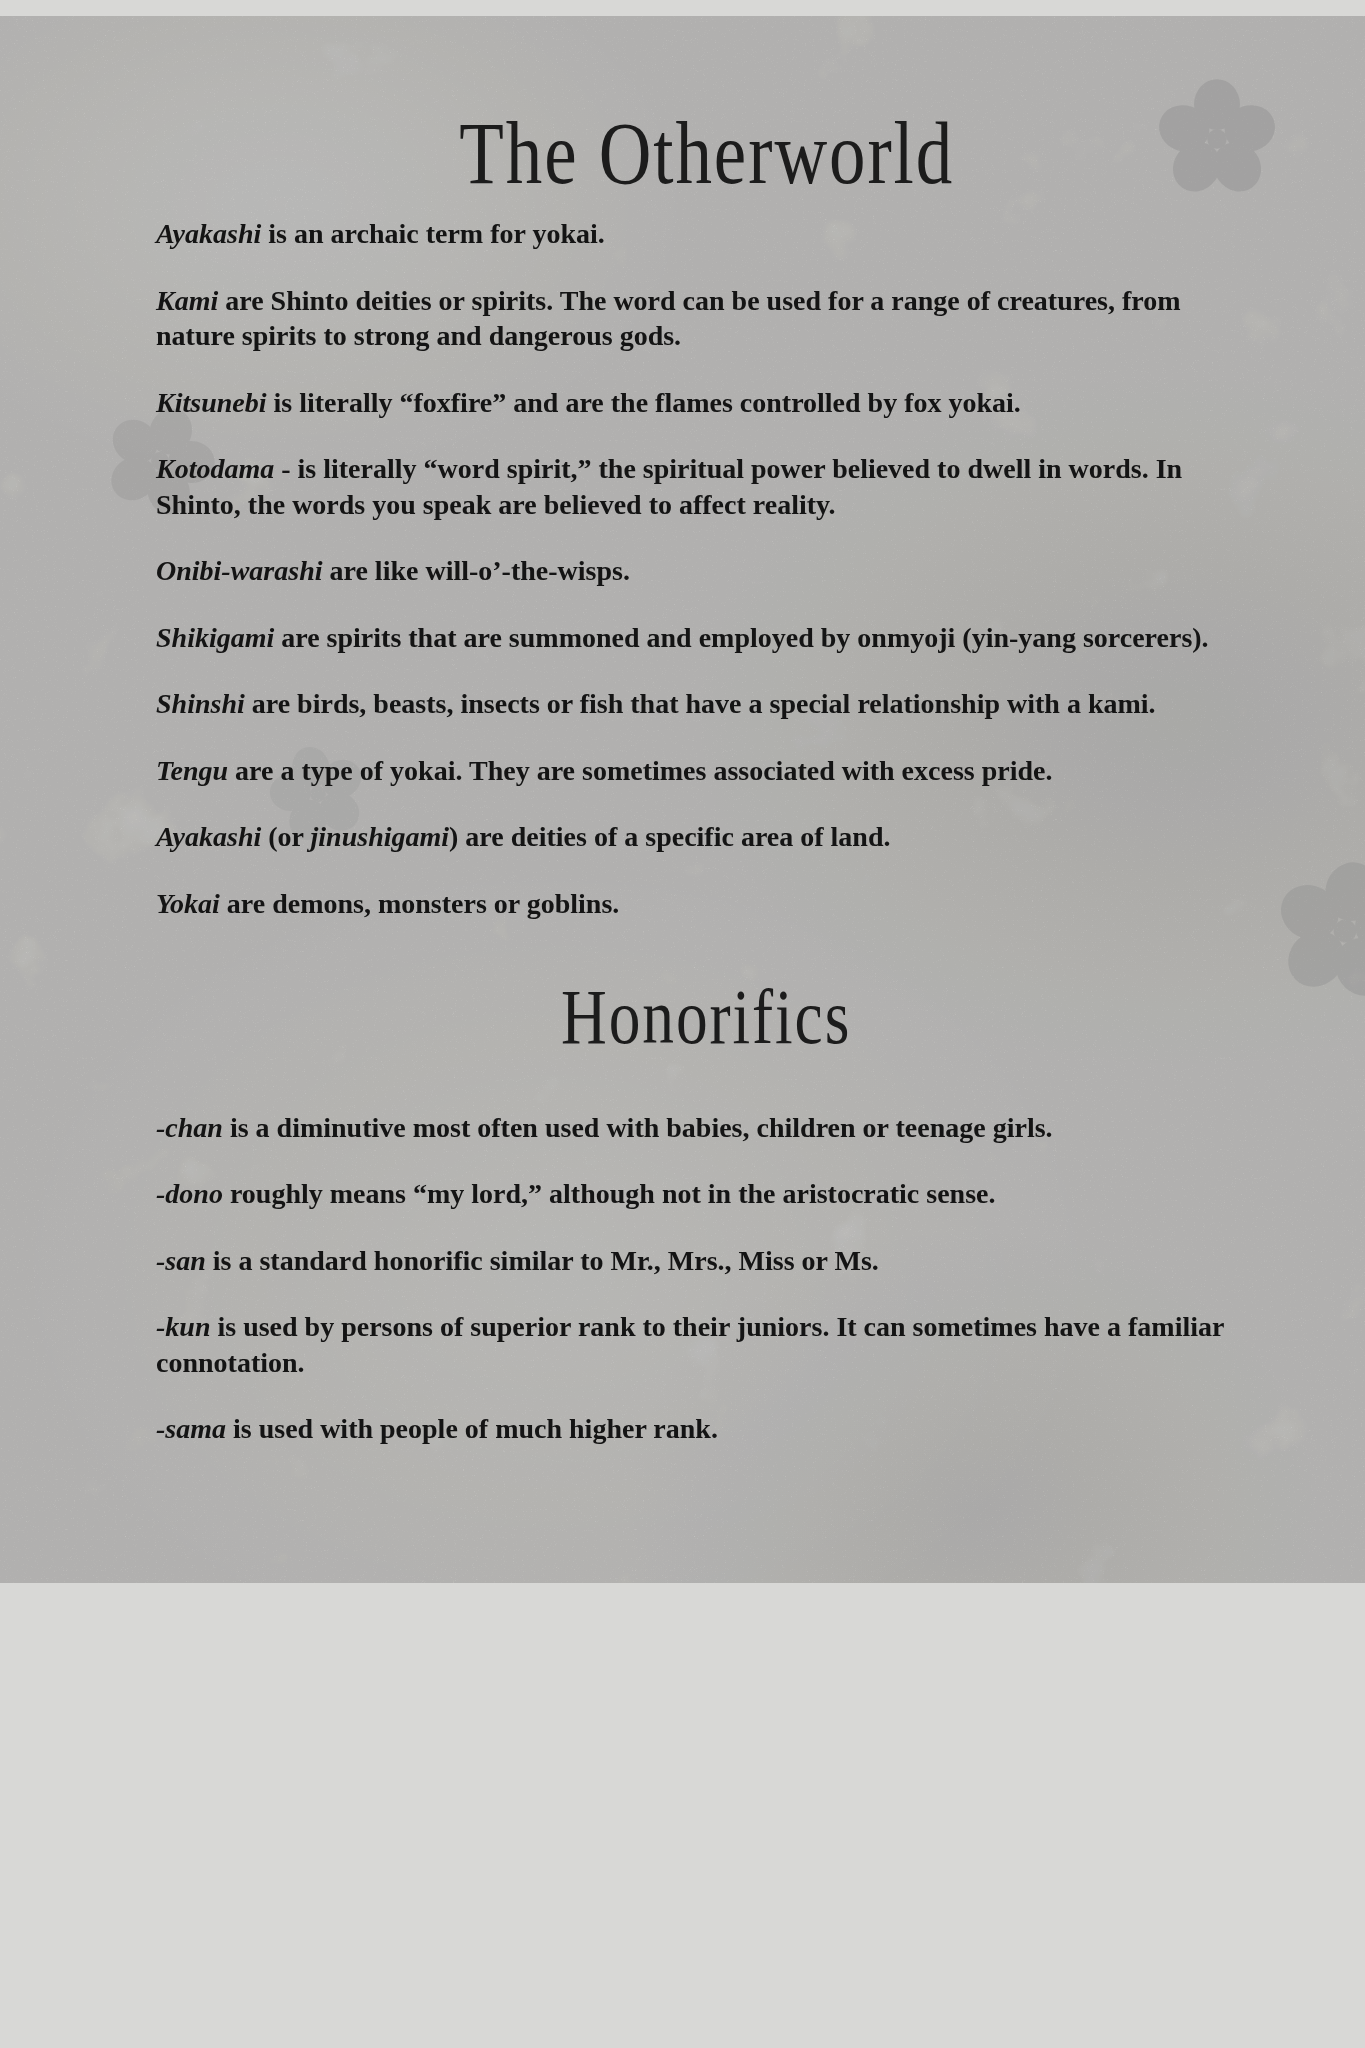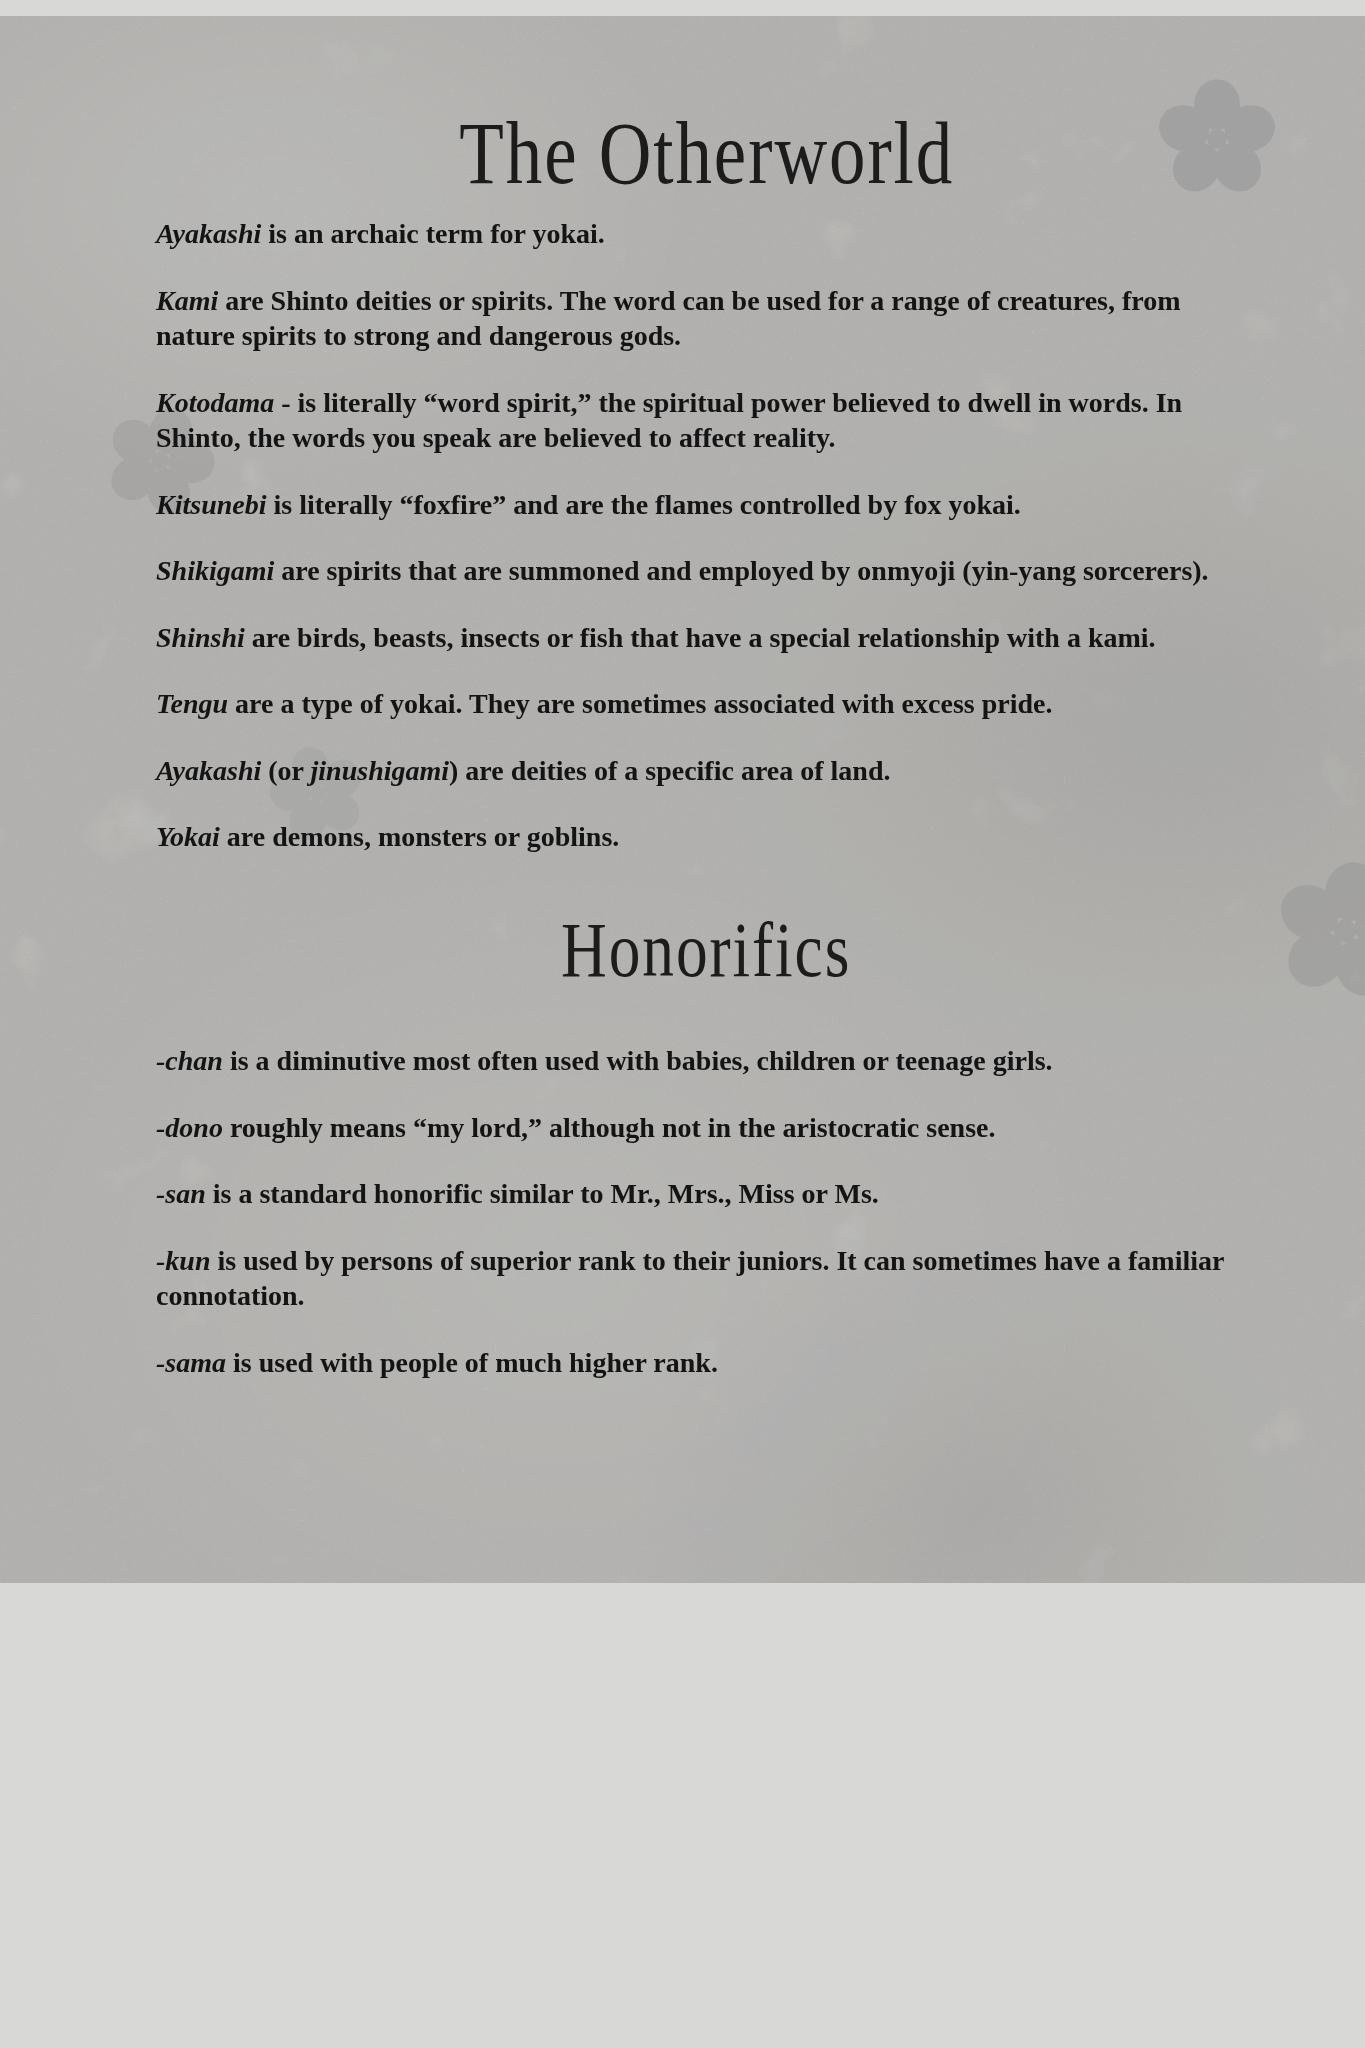--- a/index.html
+++ b/index.html
@@ -115,22 +115,23 @@
 
   <div class="content">
 
     <h1 class="page-title">
       <span class="stretch">The Otherworld</span>
     </h1>
 
     <div>
         <p class="entry"><em class="term">Ayakashi</em> is an archaic term for yokai.</p>
         <p class="entry"><em class="term">Kami</em> are Shinto deities or spirits. The word can be used for a range of creatures, from nature spirits to strong and dangerous gods.</p>
+        <p class="entry"><em class="term">Kitsunebi</em> is literally “foxfire” and are the flames controlled by fox yokai.</p>
         <p class="entry"><em class="term">Kotodama</em> - is literally “word spirit,” the spiritual power believed to dwell in words. In Shinto, the words you speak are believed to affect reality.</p>
-        <p class="entry"><em class="term">Kitsunebi</em> is literally “foxfire” and are the flames controlled by fox yokai.</p>
+        <p class="entry"><em class="term">Onibi-warashi</em> are like will-o’-the-wisps.</p>
         <p class="entry"><em class="term">Shikigami</em> are spirits that are summoned and employed by onmyoji (yin-yang sorcerers).</p>
         <p class="entry"><em class="term">Shinshi</em> are birds, beasts, insects or fish that have a special relationship with a kami.</p>
         <p class="entry"><em class="term">Tengu</em> are a type of yokai. They are sometimes associated with excess pride.</p>
         <p class="entry"><em class="term">Ayakashi</em> (or <em class="term">jinushigami</em>) are deities of a specific area of land.</p>
         <p class="entry"><em class="term">Yokai</em> are demons, monsters or goblins.</p>
       </div>
 
     <h2 class="section-title">
       <span class="stretch">Honorifics</span>
     </h2>

